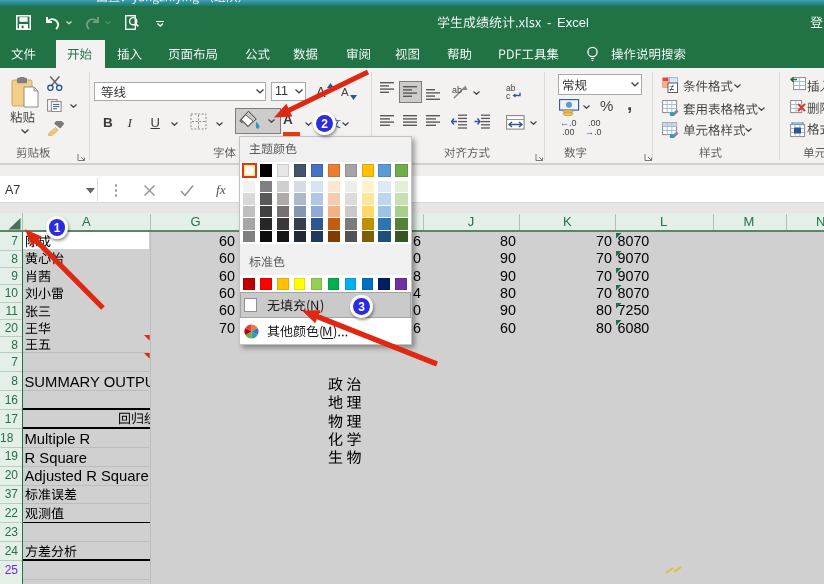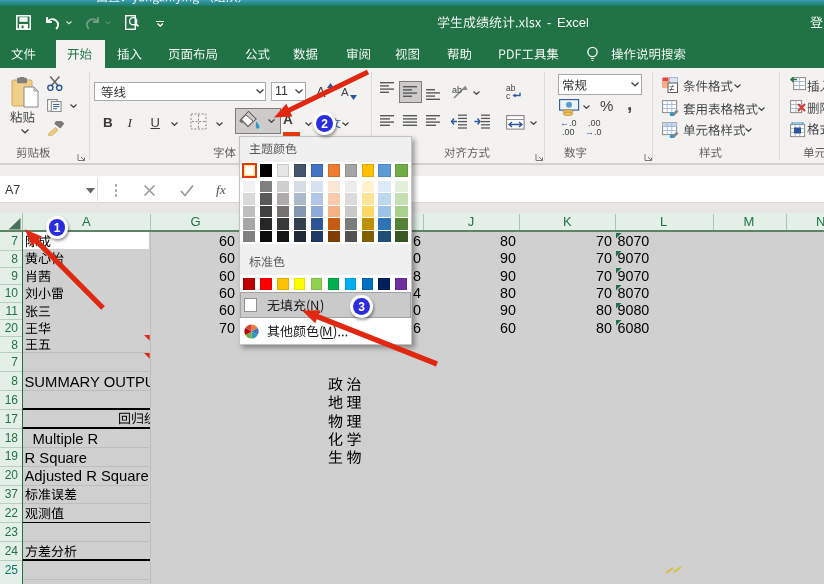--- a/index.html
+++ b/index.html
@@ -413,35 +413,35 @@
 <div style="position:absolute;left:0px;top:335.6px;width:18px;text-align:right;font:normal 12px 'Liberation Sans',sans-serif;color:#217346;line-height:18px;">8</div>
 <div style="position:absolute;left:0;top:336.4px;width:21.5px;height:1px;background:#b7cfc0"></div>
 <div style="position:absolute;left:0px;top:352.9px;width:18px;text-align:right;font:normal 12px 'Liberation Sans',sans-serif;color:#217346;line-height:18px;">7</div>
 <div style="position:absolute;left:0;top:352.2px;width:21.5px;height:1px;background:#b7cfc0"></div>
 <div style="position:absolute;left:0px;top:371.9px;width:18px;text-align:right;font:normal 12px 'Liberation Sans',sans-serif;color:#217346;line-height:18px;">8</div>
 <div style="position:absolute;left:0;top:371.0px;width:21.5px;height:1px;background:#b7cfc0"></div>
 <div style="position:absolute;left:0px;top:390.9px;width:18px;text-align:right;font:normal 12px 'Liberation Sans',sans-serif;color:#217346;line-height:18px;">16</div>
 <div style="position:absolute;left:0;top:390.2px;width:21.5px;height:1px;background:#b7cfc0"></div>
 <div style="position:absolute;left:0px;top:409.7px;width:18px;text-align:right;font:normal 12px 'Liberation Sans',sans-serif;color:#217346;line-height:18px;">17</div>
 <div style="position:absolute;left:0;top:409.0px;width:21.5px;height:1px;background:#b7cfc0"></div>
-<div style="position:absolute;left:0px;top:428.6px;width:18px;text-align:right;font:normal 12px 'Liberation Sans',sans-serif;color:#217346;line-height:18px;">18</div>
+<div style="position:absolute;left:0px;top:428.6px;width:18px;font:normal 12px 'Liberation Sans',sans-serif;color:#217346;line-height:18px;">18</div>
 <div style="position:absolute;left:0;top:427.8px;width:21.5px;height:1px;background:#b7cfc0"></div>
 <div style="position:absolute;left:0px;top:447.4px;width:18px;text-align:right;font:normal 12px 'Liberation Sans',sans-serif;color:#217346;line-height:18px;">19</div>
 <div style="position:absolute;left:0;top:446.7px;width:21.5px;height:1px;background:#b7cfc0"></div>
 <div style="position:absolute;left:0px;top:466.4px;width:18px;text-align:right;font:normal 12px 'Liberation Sans',sans-serif;color:#217346;line-height:18px;">20</div>
 <div style="position:absolute;left:0;top:465.6px;width:21.5px;height:1px;background:#b7cfc0"></div>
 <div style="position:absolute;left:0px;top:485.2px;width:18px;text-align:right;font:normal 12px 'Liberation Sans',sans-serif;color:#217346;line-height:18px;">37</div>
 <div style="position:absolute;left:0;top:484.5px;width:21.5px;height:1px;background:#b7cfc0"></div>
 <div style="position:absolute;left:0px;top:504.1px;width:18px;text-align:right;font:normal 12px 'Liberation Sans',sans-serif;color:#217346;line-height:18px;">22</div>
 <div style="position:absolute;left:0;top:503.4px;width:21.5px;height:1px;background:#b7cfc0"></div>
 <div style="position:absolute;left:0px;top:523.0px;width:18px;text-align:right;font:normal 12px 'Liberation Sans',sans-serif;color:#217346;line-height:18px;">23</div>
 <div style="position:absolute;left:0;top:522.3px;width:21.5px;height:1px;background:#b7cfc0"></div>
 <div style="position:absolute;left:0px;top:542.0px;width:18px;text-align:right;font:normal 12px 'Liberation Sans',sans-serif;color:#217346;line-height:18px;">24</div>
 <div style="position:absolute;left:0;top:541.2px;width:21.5px;height:1px;background:#b7cfc0"></div>
-<div style="position:absolute;left:0px;top:560.8px;width:18px;text-align:right;font:normal 12px 'Liberation Sans',sans-serif;color:#0f766e;line-height:18px;">25</div>
+<div style="position:absolute;left:0px;top:560.8px;width:18px;text-align:right;font:normal 12px 'Liberation Sans',sans-serif;color:#6d28d9;line-height:18px;">25</div>
 <div style="position:absolute;left:0;top:560.1px;width:21.5px;height:1px;background:#b7cfc0"></div>
 <div style="position:absolute;left:23.3px;top:231.5px;width:126.2px;height:17.9px;background:#fff"></div>
 <div style="position:absolute;left:23.3px;top:352.2px;width:126.2px;height:1px;background:#bdbdbd"></div>
 <div style="position:absolute;left:23.3px;top:371.0px;width:126.2px;height:1px;background:#bdbdbd"></div>
 <div style="position:absolute;left:23.3px;top:390.2px;width:126.2px;height:1px;background:#bdbdbd"></div>
 <div style="position:absolute;left:23.3px;top:446.7px;width:126.2px;height:1px;background:#bdbdbd"></div>
 <div style="position:absolute;left:23.3px;top:465.6px;width:126.2px;height:1px;background:#bdbdbd"></div>
 <div style="position:absolute;left:23.3px;top:484.5px;width:126.2px;height:1px;background:#bdbdbd"></div>
 <div style="position:absolute;left:23.3px;top:503.4px;width:126.2px;height:1px;background:#bdbdbd"></div>
 <div style="position:absolute;left:23.3px;top:541.2px;width:126.2px;height:1px;background:#bdbdbd"></div>
@@ -505,39 +505,39 @@
     <path d="M0 0 H5.5 L0 5.5 z" fill="#1e7145"></path>
   </svg>
 <div style="position:absolute;left:617.5px;top:265.5px;width:60px;text-align:left;font:normal 14.3px 'Liberation Sans',sans-serif;color:#000;line-height:21px;">9070</div>
 <svg style="position:absolute;left:615.5px;top:267.8px" width="6" height="6">
     <path d="M0 0 H5.5 L0 5.5 z" fill="#1e7145"></path>
   </svg>
 <div style="position:absolute;left:617.5px;top:282.9px;width:60px;text-align:left;font:normal 14.3px 'Liberation Sans',sans-serif;color:#000;line-height:21px;">8070</div>
 <svg style="position:absolute;left:615.5px;top:285.2px" width="6" height="6">
     <path d="M0 0 H5.5 L0 5.5 z" fill="#1e7145"></path>
   </svg>
-<div style="position:absolute;left:617.5px;top:300.3px;width:60px;text-align:left;font:normal 14.3px 'Liberation Sans',sans-serif;color:#000;line-height:21px;">9080</div>
+<div style="position:absolute;left:617.5px;top:300.3px;width:60px;text-align:left;font:normal 14.3px 'Liberation Sans',sans-serif;color:#000;line-height:21px;">7250</div>
 <svg style="position:absolute;left:615.5px;top:302.6px" width="6" height="6">
     <path d="M0 0 H5.5 L0 5.5 z" fill="#1e7145"></path>
   </svg>
 <div style="position:absolute;left:617.5px;top:317.6px;width:60px;text-align:left;font:normal 14.3px 'Liberation Sans',sans-serif;color:#000;line-height:21px;">6080</div>
 <svg style="position:absolute;left:615.5px;top:320.1px" width="6" height="6">
     <path d="M0 0 H5.5 L0 5.5 z" fill="#1e7145"></path>
   </svg>
 <svg style="position:absolute;left:143.8px;top:334.9px" width="6" height="6">
     <path d="M0 0 H5.7 V5.7 z" fill="#e02711"></path>
   </svg>
 <svg style="position:absolute;left:143.8px;top:352.7px" width="6" height="6">
     <path d="M0 0 H5.7 V5.7 z" fill="#e02711"></path>
   </svg>
 <div style="position:absolute;left:24.5px;top:370.5px;width:125px;text-align:left;font:normal 14.8px 'Liberation Sans',sans-serif;color:#000;line-height:22px;overflow:hidden;white-space:nowrap">SUMMARY OUTPUT</div>
 <svg style="position:absolute;left:117.8px;top:412.4px;overflow:hidden" width="32" height="17" viewBox="0 0 32 17">
     <path transform="translate(0,11.2)" d="M4.9 -6.5H8V-3.5H4.9ZM3.9 -7.4V-2.7H9V-7.4ZM1.1 -10.4V1H2.1V0.3H10.9V1H11.9V-10.4ZM2.1 -0.6V-9.4H10.9V-0.6ZM14.2 -9.3V-3H15.1V-9.3ZM16.8 -10.9V-5.7C16.8 -3.4 16.6 -1.2 14.4 0.4C14.7 0.5 15 0.9 15.2 1.1C17.5 -0.7 17.8 -3.1 17.8 -5.7V-10.9ZM18.9 -9.8V-8.8H23.9V-5.6H19.3V-4.6H23.9V-1H18.6V-0.1H23.9V0.8H24.8V-9.8ZM35.1 -4.6V-0.5C35.1 0.5 35.3 0.8 36.2 0.8C36.4 0.8 37.2 0.8 37.3 0.8C38.2 0.8 38.4 0.3 38.5 -1.5C38.2 -1.5 37.8 -1.7 37.6 -1.9C37.6 -0.3 37.5 -0.1 37.2 -0.1C37.1 -0.1 36.5 -0.1 36.4 -0.1C36.1 -0.1 36 -0.1 36 -0.5V-4.6ZM32.6 -4.5C32.6 -2 32.3 -0.6 30.1 0.2C30.3 0.4 30.6 0.8 30.7 1C33.1 0 33.5 -1.6 33.6 -4.5ZM26.5 -0.7 26.8 0.3C27.9 -0.1 29.5 -0.6 30.9 -1.1L30.8 -1.9C29.2 -1.4 27.6 -1 26.5 -0.7ZM33.7 -10.7C34 -10.2 34.3 -9.5 34.4 -9H31.3V-8.2H33.6C33 -7.3 32.1 -6.1 31.9 -5.9C31.6 -5.6 31.3 -5.5 31 -5.5C31.1 -5.3 31.3 -4.8 31.4 -4.5C31.7 -4.7 32.3 -4.7 37 -5.2C37.2 -4.8 37.4 -4.5 37.5 -4.2L38.3 -4.7C37.9 -5.4 37.1 -6.7 36.4 -7.6L35.6 -7.2C35.9 -6.8 36.2 -6.4 36.5 -6L32.9 -5.7C33.5 -6.4 34.2 -7.4 34.8 -8.2H38.3V-9H34.6L35.4 -9.3C35.3 -9.7 34.9 -10.4 34.6 -10.9ZM26.8 -5.5C27 -5.6 27.3 -5.7 28.8 -5.9C28.3 -5.1 27.8 -4.4 27.5 -4.2C27.1 -3.7 26.8 -3.4 26.5 -3.3C26.6 -3.1 26.8 -2.6 26.9 -2.4C27.1 -2.5 27.6 -2.7 30.8 -3.4C30.8 -3.6 30.8 -4 30.8 -4.2L28.3 -3.8C29.3 -4.9 30.3 -6.3 31.1 -7.7L30.2 -8.2C30 -7.7 29.7 -7.2 29.4 -6.8L27.8 -6.6C28.6 -7.7 29.4 -9.2 30 -10.5L29 -11C28.5 -9.4 27.5 -7.7 27.2 -7.3C26.9 -6.9 26.7 -6.6 26.4 -6.5C26.6 -6.2 26.7 -5.7 26.8 -5.5ZM40.8 -10.1C41.5 -9.5 42.4 -8.6 42.8 -8L43.5 -8.7C43.1 -9.3 42.1 -10.1 41.4 -10.7ZM39.6 -6.8V-5.9H41.7V-1.2C41.7 -0.7 41.3 -0.3 41 -0.1C41.2 0.1 41.5 0.5 41.5 0.8C41.8 0.5 42.1 0.2 44.6 -1.5C44.5 -1.7 44.3 -2.1 44.3 -2.4L42.7 -1.3V-6.8ZM47.1 -10.9V-6.6H43.8V-5.6H47.1V1H48.2V-5.6H51.5V-6.6H48.2V-10.9Z" fill="#000"></path>
   </svg>
-<div style="position:absolute;left:24.5px;top:427.6px;width:100px;text-align:left;font:normal 14.8px 'Liberation Sans',sans-serif;color:#000;line-height:22px;margin-left:8px;">Multiple R</div>
+<div style="position:absolute;left:24.5px;top:427.6px;width:100px;text-align:left;font:normal 14.8px 'Liberation Sans',sans-serif;color:#000;line-height:22px;">Multiple R</div>
 <div style="position:absolute;left:24.5px;top:446.5px;width:100px;text-align:left;font:normal 14.8px 'Liberation Sans',sans-serif;color:#000;line-height:22px;">R Square</div>
 <div style="position:absolute;left:24.5px;top:465.4px;width:125px;text-align:left;font:normal 14.8px 'Liberation Sans',sans-serif;color:#000;line-height:22px;overflow:hidden;white-space:nowrap">Adjusted R Square</div>
 <svg style="position:absolute;left:24.5px;top:488.0px;overflow:hidden" width="54" height="17" viewBox="0 0 54 17">
     <path transform="translate(0,11.2)" d="M6.1 -9.9V-9H11.7V-9.9ZM10.1 -4.2C10.7 -2.9 11.3 -1.2 11.5 -0.2L12.4 -0.5C12.2 -1.6 11.6 -3.2 11 -4.5ZM6.4 -4.4C6 -3.1 5.5 -1.7 4.7 -0.7C5 -0.6 5.3 -0.4 5.5 -0.2C6.2 -1.2 6.9 -2.7 7.3 -4.3ZM5.5 -6.8V-5.9H8.3V-0.2C8.3 -0.1 8.2 -0 8 0C7.9 0 7.2 0 6.6 -0C6.7 0.3 6.8 0.7 6.9 1C7.8 1 8.4 1 8.8 0.8C9.1 0.6 9.3 0.3 9.3 -0.2V-5.9H12.4V-6.8ZM2.6 -10.9V-8.2H0.6V-7.3H2.4C2 -5.6 1.1 -3.8 0.3 -2.8C0.5 -2.5 0.8 -2.1 0.9 -1.9C1.5 -2.7 2.1 -4.1 2.6 -5.5V1H3.6V-5.8C4 -5.1 4.6 -4.3 4.8 -3.9L5.4 -4.7C5.1 -5 4 -6.5 3.6 -6.9V-7.3H5.3V-8.2H3.6V-10.9ZM13.6 -9.9C14.3 -9 15 -7.8 15.4 -7L16.3 -7.5C15.9 -8.2 15.1 -9.5 14.5 -10.3ZM13.6 -0 14.6 0.4C15.2 -0.8 15.9 -2.5 16.5 -3.9L15.6 -4.4C15 -2.9 14.2 -1.1 13.6 -0ZM18.7 -5.1H21.4V-3.4H18.7ZM18.7 -6V-7.7H21.4V-6ZM20.9 -10.5C21.3 -9.9 21.7 -9.1 21.9 -8.6H18.9C19.2 -9.2 19.5 -9.9 19.7 -10.6L18.8 -10.8C18.1 -8.8 17 -6.9 15.7 -5.6C16 -5.5 16.3 -5.1 16.5 -4.9C16.9 -5.4 17.3 -6 17.7 -6.6V1H18.7V0.1H25.4V-0.8H22.3V-2.5H24.9V-3.4H22.3V-5.1H24.9V-6H22.3V-7.7H25.1V-8.6H21.9L22.8 -9C22.5 -9.5 22.1 -10.3 21.7 -10.8ZM18.7 -2.5H21.4V-0.8H18.7ZM32.5 -9.5H36.7V-7.7H32.5ZM31.6 -10.3V-6.8H37.6V-10.3ZM27.3 -10C28 -9.3 28.9 -8.5 29.3 -7.9L30 -8.6C29.6 -9.2 28.7 -10 28 -10.6ZM30.8 -3.3V-2.4H33.7C33.3 -1.1 32.4 -0.3 30.4 0.3C30.6 0.4 30.8 0.8 30.9 1C32.9 0.4 33.9 -0.5 34.5 -1.8C35.2 -0.4 36.3 0.6 37.9 1.1C38.1 0.8 38.4 0.4 38.6 0.2C36.9 -0.2 35.8 -1.1 35.1 -2.4H38.5V-3.3H34.9C34.9 -3.8 35 -4.2 35 -4.7H38V-5.6H31.2V-4.7H34.1C34 -4.2 34 -3.8 33.9 -3.3ZM28.5 0.7C28.7 0.4 29 0.2 31.1 -1.3C31 -1.5 30.8 -1.8 30.8 -2.1L29.4 -1.2V-6.9H26.6V-5.9H28.4V-1.2C28.4 -0.7 28.1 -0.4 27.9 -0.2C28.1 -0 28.4 0.4 28.5 0.7ZM48 -10.9C47.8 -10.4 47.4 -9.7 47 -9.2H44C43.8 -9.7 43.4 -10.4 42.9 -10.9L42.1 -10.5C42.4 -10.1 42.7 -9.6 43 -9.2H40.4V-8.3H44.7C44.6 -7.9 44.6 -7.6 44.4 -7.2H41V-6.3H44.2C44 -5.9 43.9 -5.5 43.7 -5.2H39.8V-4.3H43.3C42.4 -2.7 41.2 -1.5 39.5 -0.6C39.7 -0.4 40.1 -0 40.2 0.2C41.6 -0.6 42.7 -1.6 43.6 -2.9V-2.3H46.2V-0.4H41.9V0.5H51.2V-0.4H47.2V-2.3H50.2V-3.2H43.8C44 -3.5 44.2 -3.9 44.4 -4.3H51.2V-5.2H44.8C45 -5.5 45.1 -5.9 45.2 -6.3H50.1V-7.2H45.5C45.6 -7.6 45.7 -7.9 45.8 -8.3H50.7V-9.2H48.1C48.4 -9.6 48.8 -10.1 49.1 -10.6Z" fill="#000"></path>
   </svg>
 <svg style="position:absolute;left:24.5px;top:506.9px;overflow:hidden" width="41" height="17" viewBox="0 0 41 17">
     <path transform="translate(0,11.2)" d="M6 -10.3V-3.4H6.9V-9.4H10.8V-3.4H11.7V-10.3ZM8.3 -8.3V-5.8C8.3 -3.8 7.9 -1.4 4.6 0.3C4.8 0.5 5.1 0.8 5.2 1C7.4 -0.1 8.4 -1.7 8.9 -3.3V-0.3C8.9 0.6 9.3 0.8 10.1 0.8H11.2C12.3 0.8 12.5 0.3 12.6 -1.8C12.3 -1.8 12 -2 11.8 -2.2C11.7 -0.3 11.6 0.1 11.2 0.1H10.3C9.9 0.1 9.8 -0.1 9.8 -0.4V-3.6H9C9.2 -4.3 9.2 -5.1 9.2 -5.8V-8.3ZM0.7 -7.3C1.5 -6.3 2.3 -5.1 2.9 -4C2.2 -2.4 1.4 -1.1 0.4 -0.2C0.7 -0.1 1 0.3 1.2 0.5C2.1 -0.4 2.9 -1.5 3.5 -2.9C3.9 -2.1 4.2 -1.4 4.4 -0.8L5.3 -1.4C5 -2.1 4.5 -3 4 -4C4.6 -5.6 5.1 -7.6 5.3 -9.8L4.7 -10L4.5 -9.9H0.7V-9H4.3C4.1 -7.6 3.8 -6.3 3.3 -5.1C2.8 -6 2.1 -6.9 1.5 -7.8ZM19.3 -1.2C20 -0.5 20.7 0.4 21.1 0.9L21.7 0.5C21.4 -0.1 20.6 -0.9 19.9 -1.6ZM17.1 -10.2V-2H17.8V-9.4H20.6V-2H21.4V-10.2ZM24.3 -10.8V-0.1C24.3 0.1 24.2 0.2 24 0.2C23.8 0.2 23.2 0.2 22.5 0.2C22.6 0.4 22.8 0.8 22.8 1C23.7 1 24.3 1 24.6 0.8C24.9 0.7 25.1 0.4 25.1 -0.1V-10.8ZM22.5 -9.8V-2H23.3V-9.8ZM18.8 -8.5V-3.9C18.8 -2.3 18.5 -0.7 16.4 0.4C16.5 0.5 16.8 0.9 16.8 1C19.2 -0.2 19.6 -2.1 19.6 -3.9V-8.5ZM14.1 -10.1C14.8 -9.7 15.7 -9.1 16.2 -8.6L16.8 -9.4C16.3 -9.8 15.3 -10.4 14.6 -10.8ZM13.5 -6.6C14.2 -6.2 15.2 -5.6 15.6 -5.2L16.2 -6C15.7 -6.4 14.8 -6.9 14.1 -7.3ZM13.8 0.4 14.6 0.9C15.2 -0.3 15.8 -1.9 16.3 -3.3L15.5 -3.8C15 -2.3 14.3 -0.7 13.8 0.4ZM33.8 -10.9C33.7 -10.5 33.7 -10.1 33.6 -9.6H30.3V-8.7H33.5C33.4 -8.3 33.3 -7.9 33.2 -7.5H31V-0.2H29.7V0.7H38.5V-0.2H37.3V-7.5H34.1C34.2 -7.9 34.3 -8.3 34.4 -8.7H38.1V-9.6H34.6L34.8 -10.9ZM31.9 -0.2V-1.3H36.4V-0.2ZM31.9 -4.9H36.4V-3.8H31.9ZM31.9 -5.7V-6.7H36.4V-5.7ZM31.9 -3.1H36.4V-2H31.9ZM29.4 -10.9C28.7 -8.9 27.6 -7 26.4 -5.7C26.6 -5.5 26.9 -5 27 -4.8C27.3 -5.2 27.7 -5.7 28.1 -6.2V1H29V-7.7C29.5 -8.6 30 -9.6 30.3 -10.6Z" fill="#000"></path>
   </svg>
 <svg style="position:absolute;left:24.5px;top:544.7px;overflow:hidden" width="54" height="17" viewBox="0 0 54 17">
     <path transform="translate(0,11.2)" d="M5.7 -10.6C6.1 -10 6.4 -9.2 6.6 -8.7H0.9V-7.7H4.4C4.3 -4.7 4 -1.4 0.6 0.3C0.9 0.5 1.2 0.8 1.3 1.1C3.8 -0.2 4.8 -2.4 5.2 -4.7H9.8C9.6 -1.8 9.4 -0.5 9 -0.2C8.8 -0 8.6 0 8.4 0C8 0 7.1 -0 6.2 -0.1C6.4 0.2 6.5 0.6 6.5 0.9C7.4 0.9 8.2 0.9 8.7 0.9C9.2 0.9 9.5 0.8 9.8 0.4C10.3 -0.1 10.6 -1.5 10.9 -5.2C10.9 -5.3 10.9 -5.6 10.9 -5.6H5.3C5.4 -6.3 5.5 -7 5.5 -7.7H12.2V-8.7H6.7L7.6 -9.1C7.4 -9.6 7 -10.4 6.7 -11ZM22 -10.9C21.8 -10.4 21.4 -9.7 21 -9.2H18C17.8 -9.7 17.4 -10.4 16.9 -10.9L16.1 -10.5C16.4 -10.1 16.7 -9.6 17 -9.2H14.4V-8.3H18.7C18.6 -7.9 18.6 -7.6 18.4 -7.2H15V-6.3H18.2C18 -5.9 17.9 -5.5 17.7 -5.2H13.8V-4.3H17.3C16.4 -2.7 15.2 -1.5 13.5 -0.6C13.7 -0.4 14.1 -0 14.2 0.2C15.6 -0.6 16.7 -1.6 17.6 -2.9V-2.3H20.2V-0.4H15.9V0.5H25.2V-0.4H21.2V-2.3H24.2V-3.2H17.8C18 -3.5 18.2 -3.9 18.4 -4.3H25.2V-5.2H18.8C19 -5.5 19.1 -5.9 19.2 -6.3H24.1V-7.2H19.5C19.6 -7.6 19.7 -7.9 19.8 -8.3H24.7V-9.2H22.1C22.4 -9.6 22.8 -10.1 23.1 -10.6ZM34.7 -10.7 33.9 -10.3C34.8 -8.4 36.3 -6.3 37.7 -5.1C37.9 -5.4 38.2 -5.7 38.5 -5.9C37.1 -6.9 35.6 -8.9 34.7 -10.7ZM30.2 -10.7C29.5 -8.7 28.1 -6.9 26.6 -5.7C26.8 -5.6 27.2 -5.2 27.4 -5C27.8 -5.3 28.1 -5.6 28.4 -5.9V-5H30.9C30.6 -2.8 29.9 -0.8 26.8 0.2C27.1 0.5 27.3 0.8 27.4 1.1C30.8 -0.1 31.6 -2.5 32 -5H35.5C35.4 -1.8 35.2 -0.5 34.8 -0.2C34.7 -0.1 34.6 -0 34.3 -0C34 -0 33.2 -0 32.3 -0.1C32.5 0.2 32.6 0.6 32.7 0.9C33.5 0.9 34.3 0.9 34.7 0.9C35.2 0.9 35.5 0.8 35.7 0.4C36.2 -0.1 36.3 -1.5 36.5 -5.5C36.6 -5.7 36.6 -6 36.6 -6H28.5C29.6 -7.2 30.6 -8.7 31.3 -10.4ZM45.3 -9.5V-5.5C45.3 -3.7 45.1 -1.2 44 0.5C44.2 0.6 44.6 0.9 44.8 1C46 -0.8 46.2 -3.5 46.2 -5.5V-5.5H48.6V1H49.5V-5.5H51.4V-6.5H46.2V-8.8C47.8 -9.1 49.5 -9.5 50.7 -10L49.9 -10.8C48.8 -10.3 46.9 -9.8 45.3 -9.5ZM41.7 -10.9V-8.1H39.8V-7.2H41.6C41.2 -5.4 40.3 -3.4 39.4 -2.3C39.6 -2 39.8 -1.7 39.9 -1.4C40.6 -2.3 41.2 -3.7 41.7 -5.1V1H42.7V-5.3C43.1 -4.6 43.6 -3.8 43.8 -3.3L44.5 -4.1C44.2 -4.5 43.1 -6 42.7 -6.5V-7.2H44.6V-8.1H42.7V-10.9Z" fill="#000"></path>

